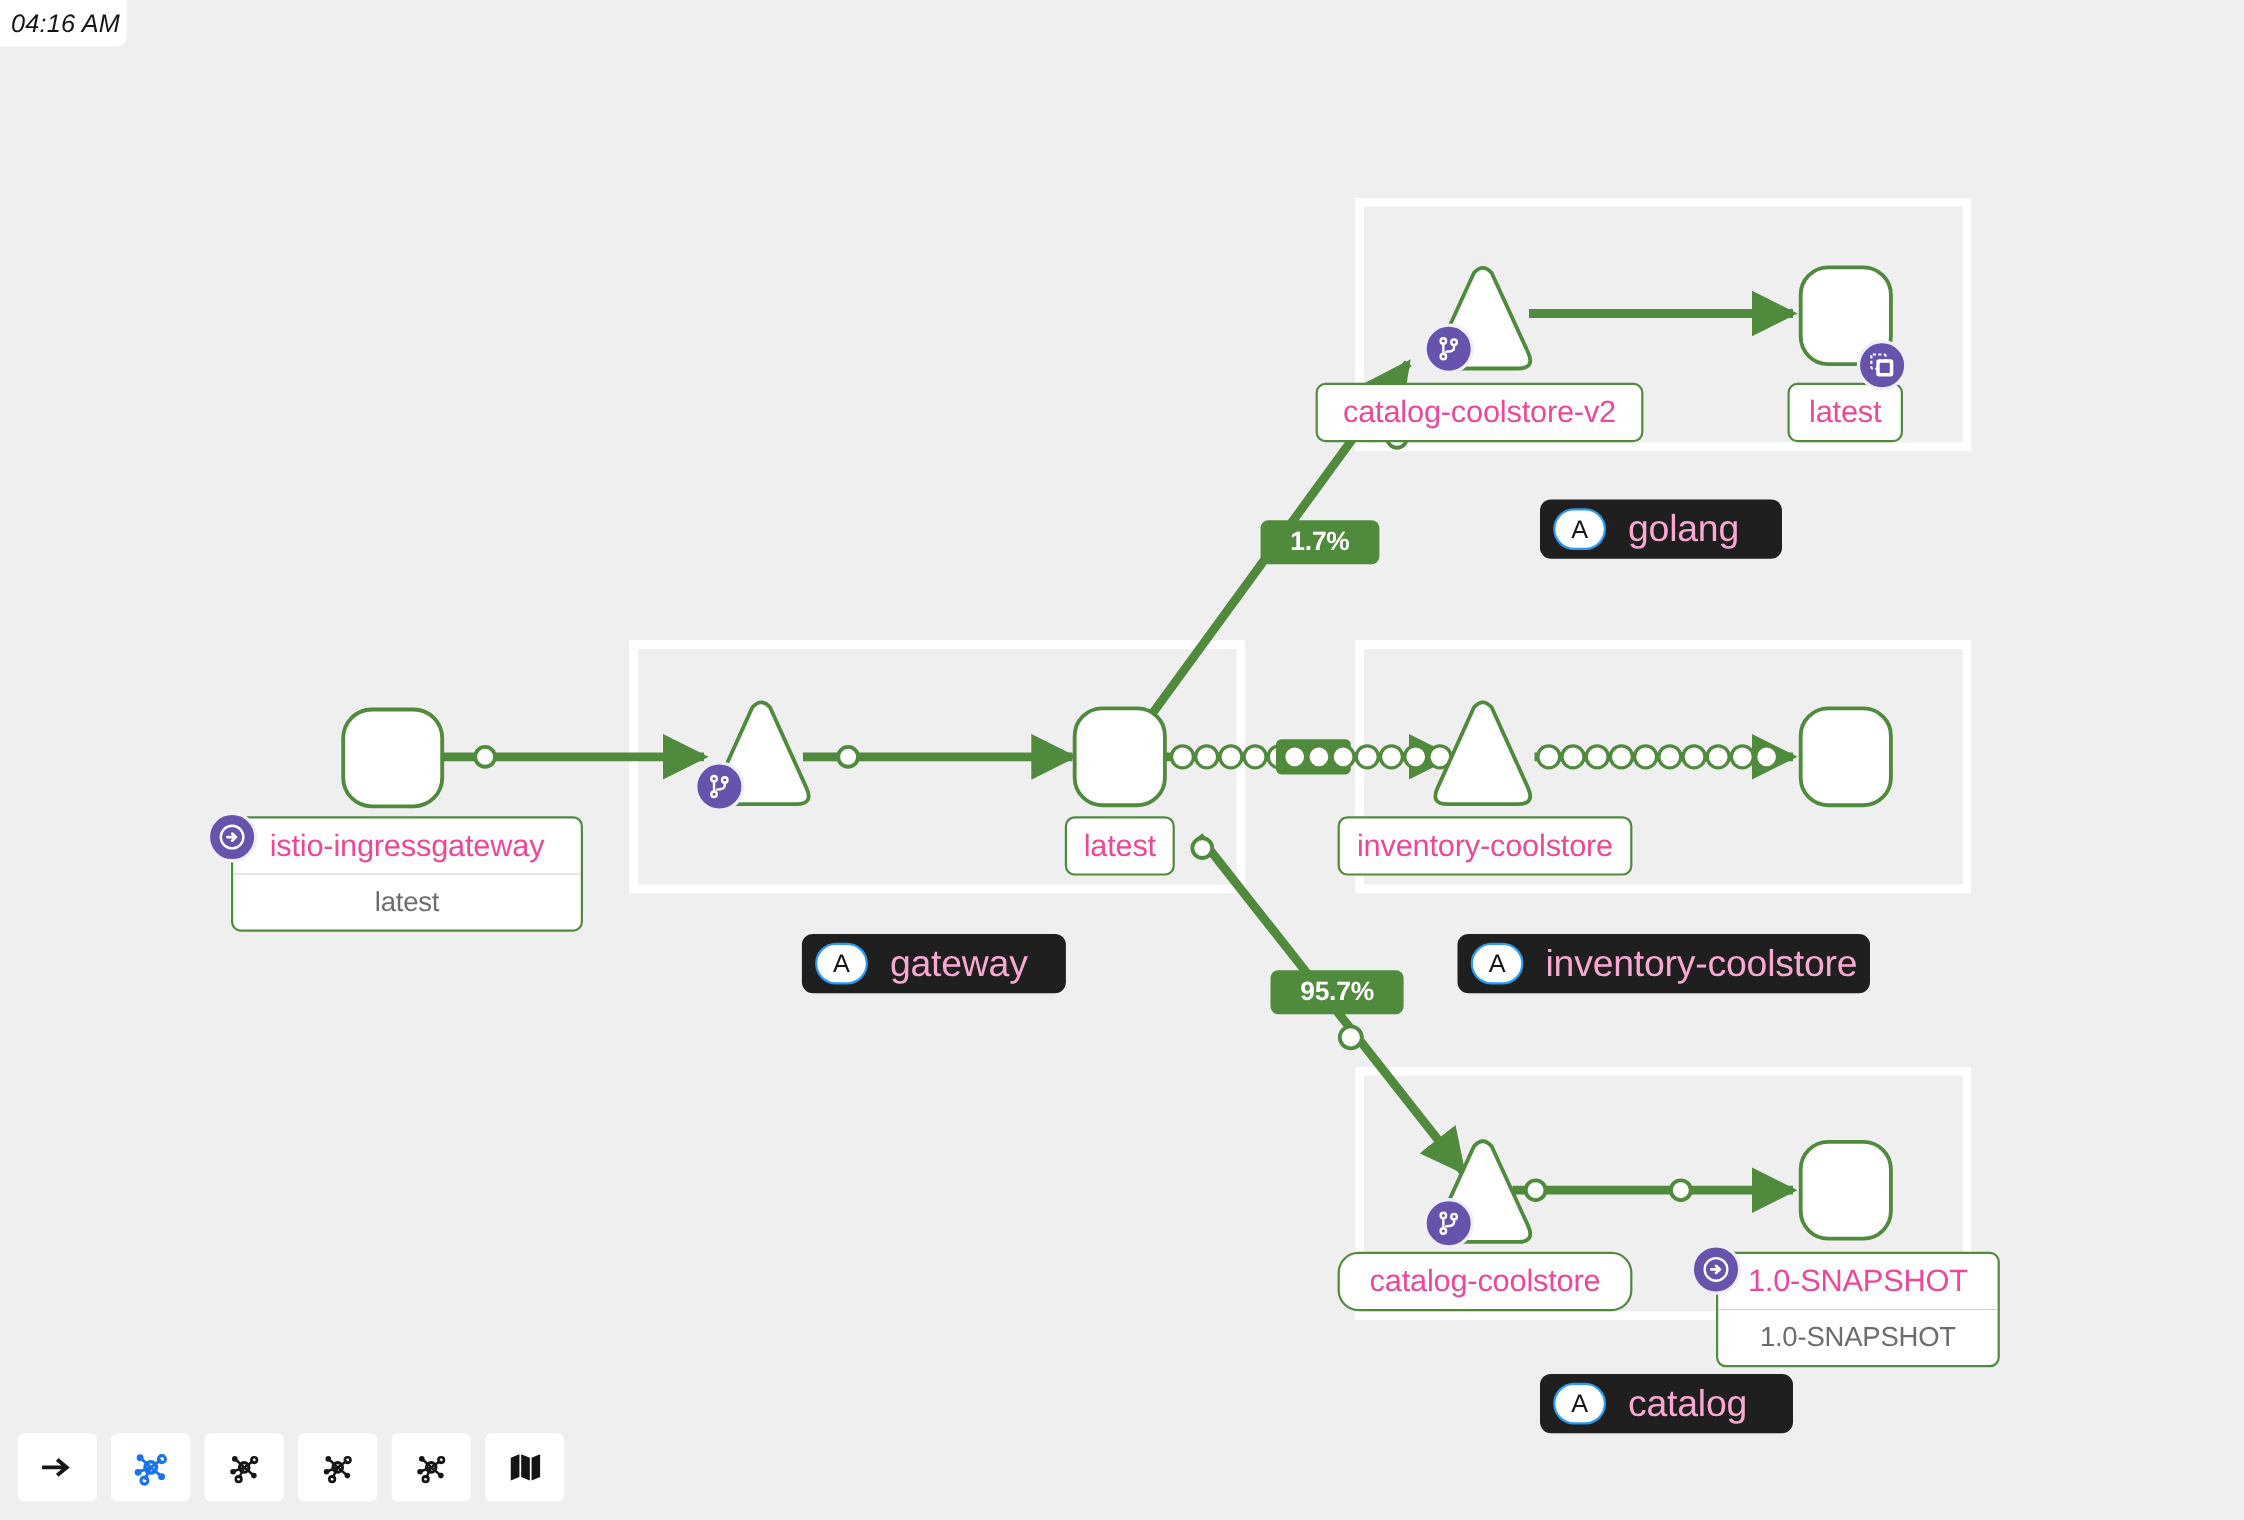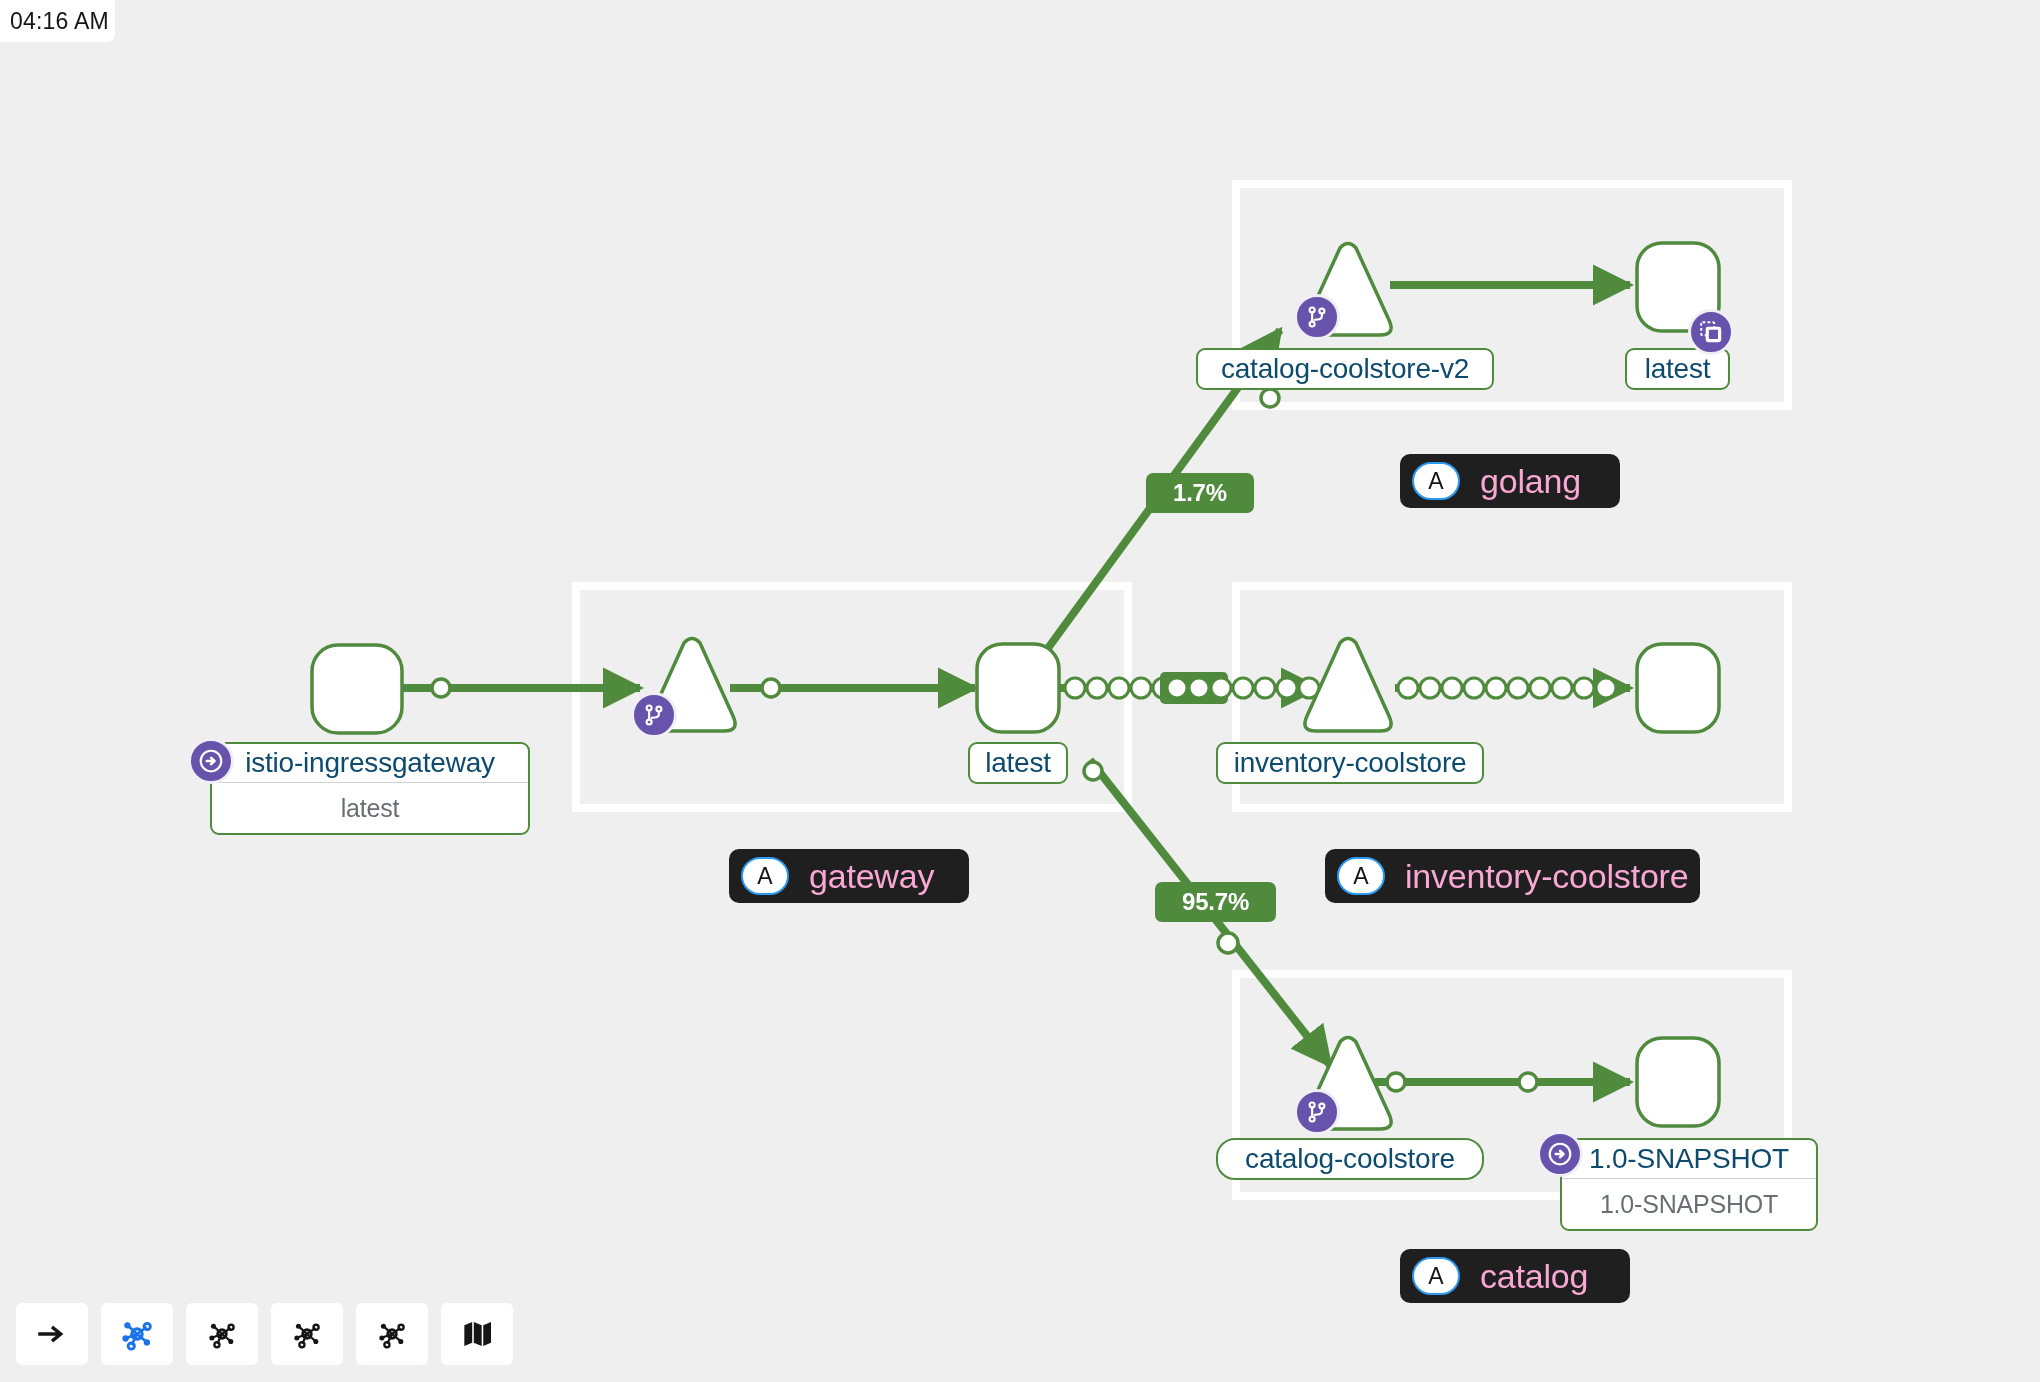--- a/index.html
+++ b/index.html
@@ -24,20 +24,21 @@
     width: 115px; height: 42px;
     background: #ffffff;
     border-bottom-right-radius: 8px;
     display: flex; align-items: center;
     padding-left: 10px;
     box-sizing: border-box;
     font-size: 23px;
     color: #151515;
     letter-spacing: .2px;
     z-index: 60;
+    font-style: italic;
   }
 
   
   #graph-canvas {
     position: absolute;
     left: 0; top: 0;
     width: 2040px; height: 1382px;
     z-index: 5;
   }
 
@@ -66,24 +67,24 @@
     z-index: 30;
     display: flex;
     flex-direction: column;
     overflow: hidden;
   }
   .node-label .nl-main {
     display: flex;
     align-items: center;
     justify-content: center;
     font-size: 28px;
-    color: #0c4a6e;
+    color: #ec4899;
     white-space: nowrap;
     padding: 0 16px;
-    height: 38px;
+    height: 50px;
     letter-spacing: -0.2px;
   }
   .node-label.two-row .nl-main { border-bottom: 1px solid #d2d2d2; }
   .node-label .nl-sub {
     display: flex;
     align-items: center;
     justify-content: center;
     font-size: 25px;
     color: #6a6e73;
     white-space: nowrap;

